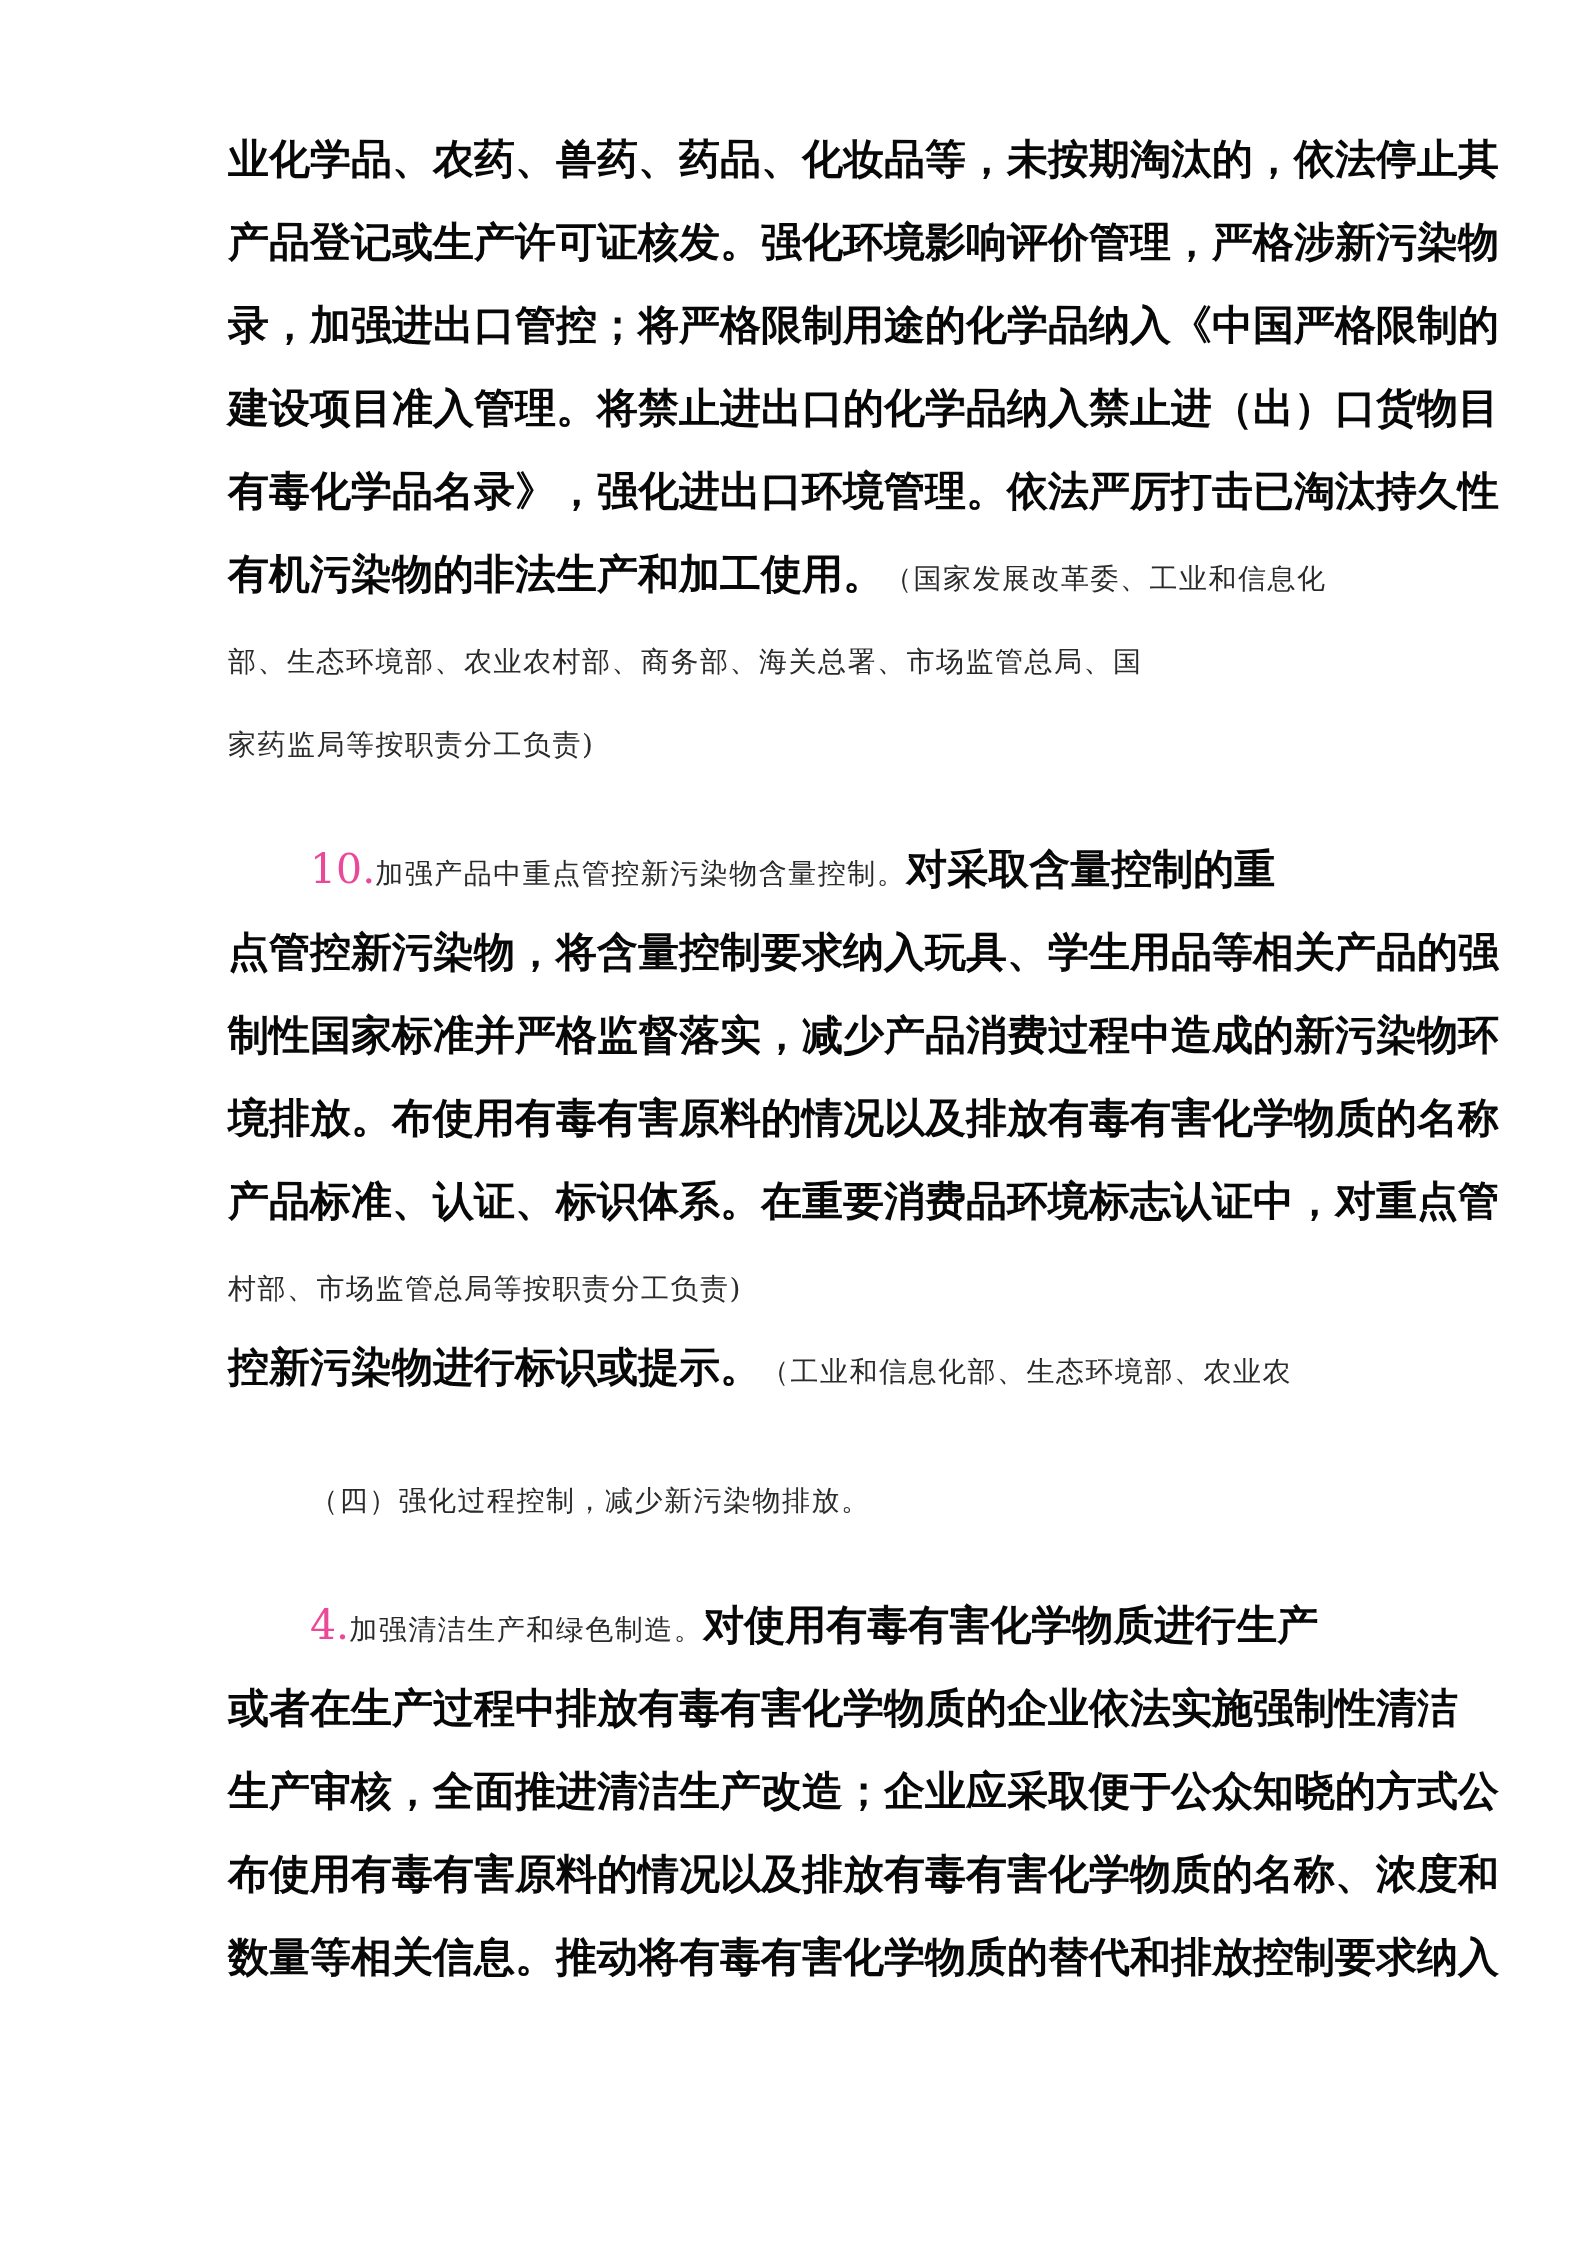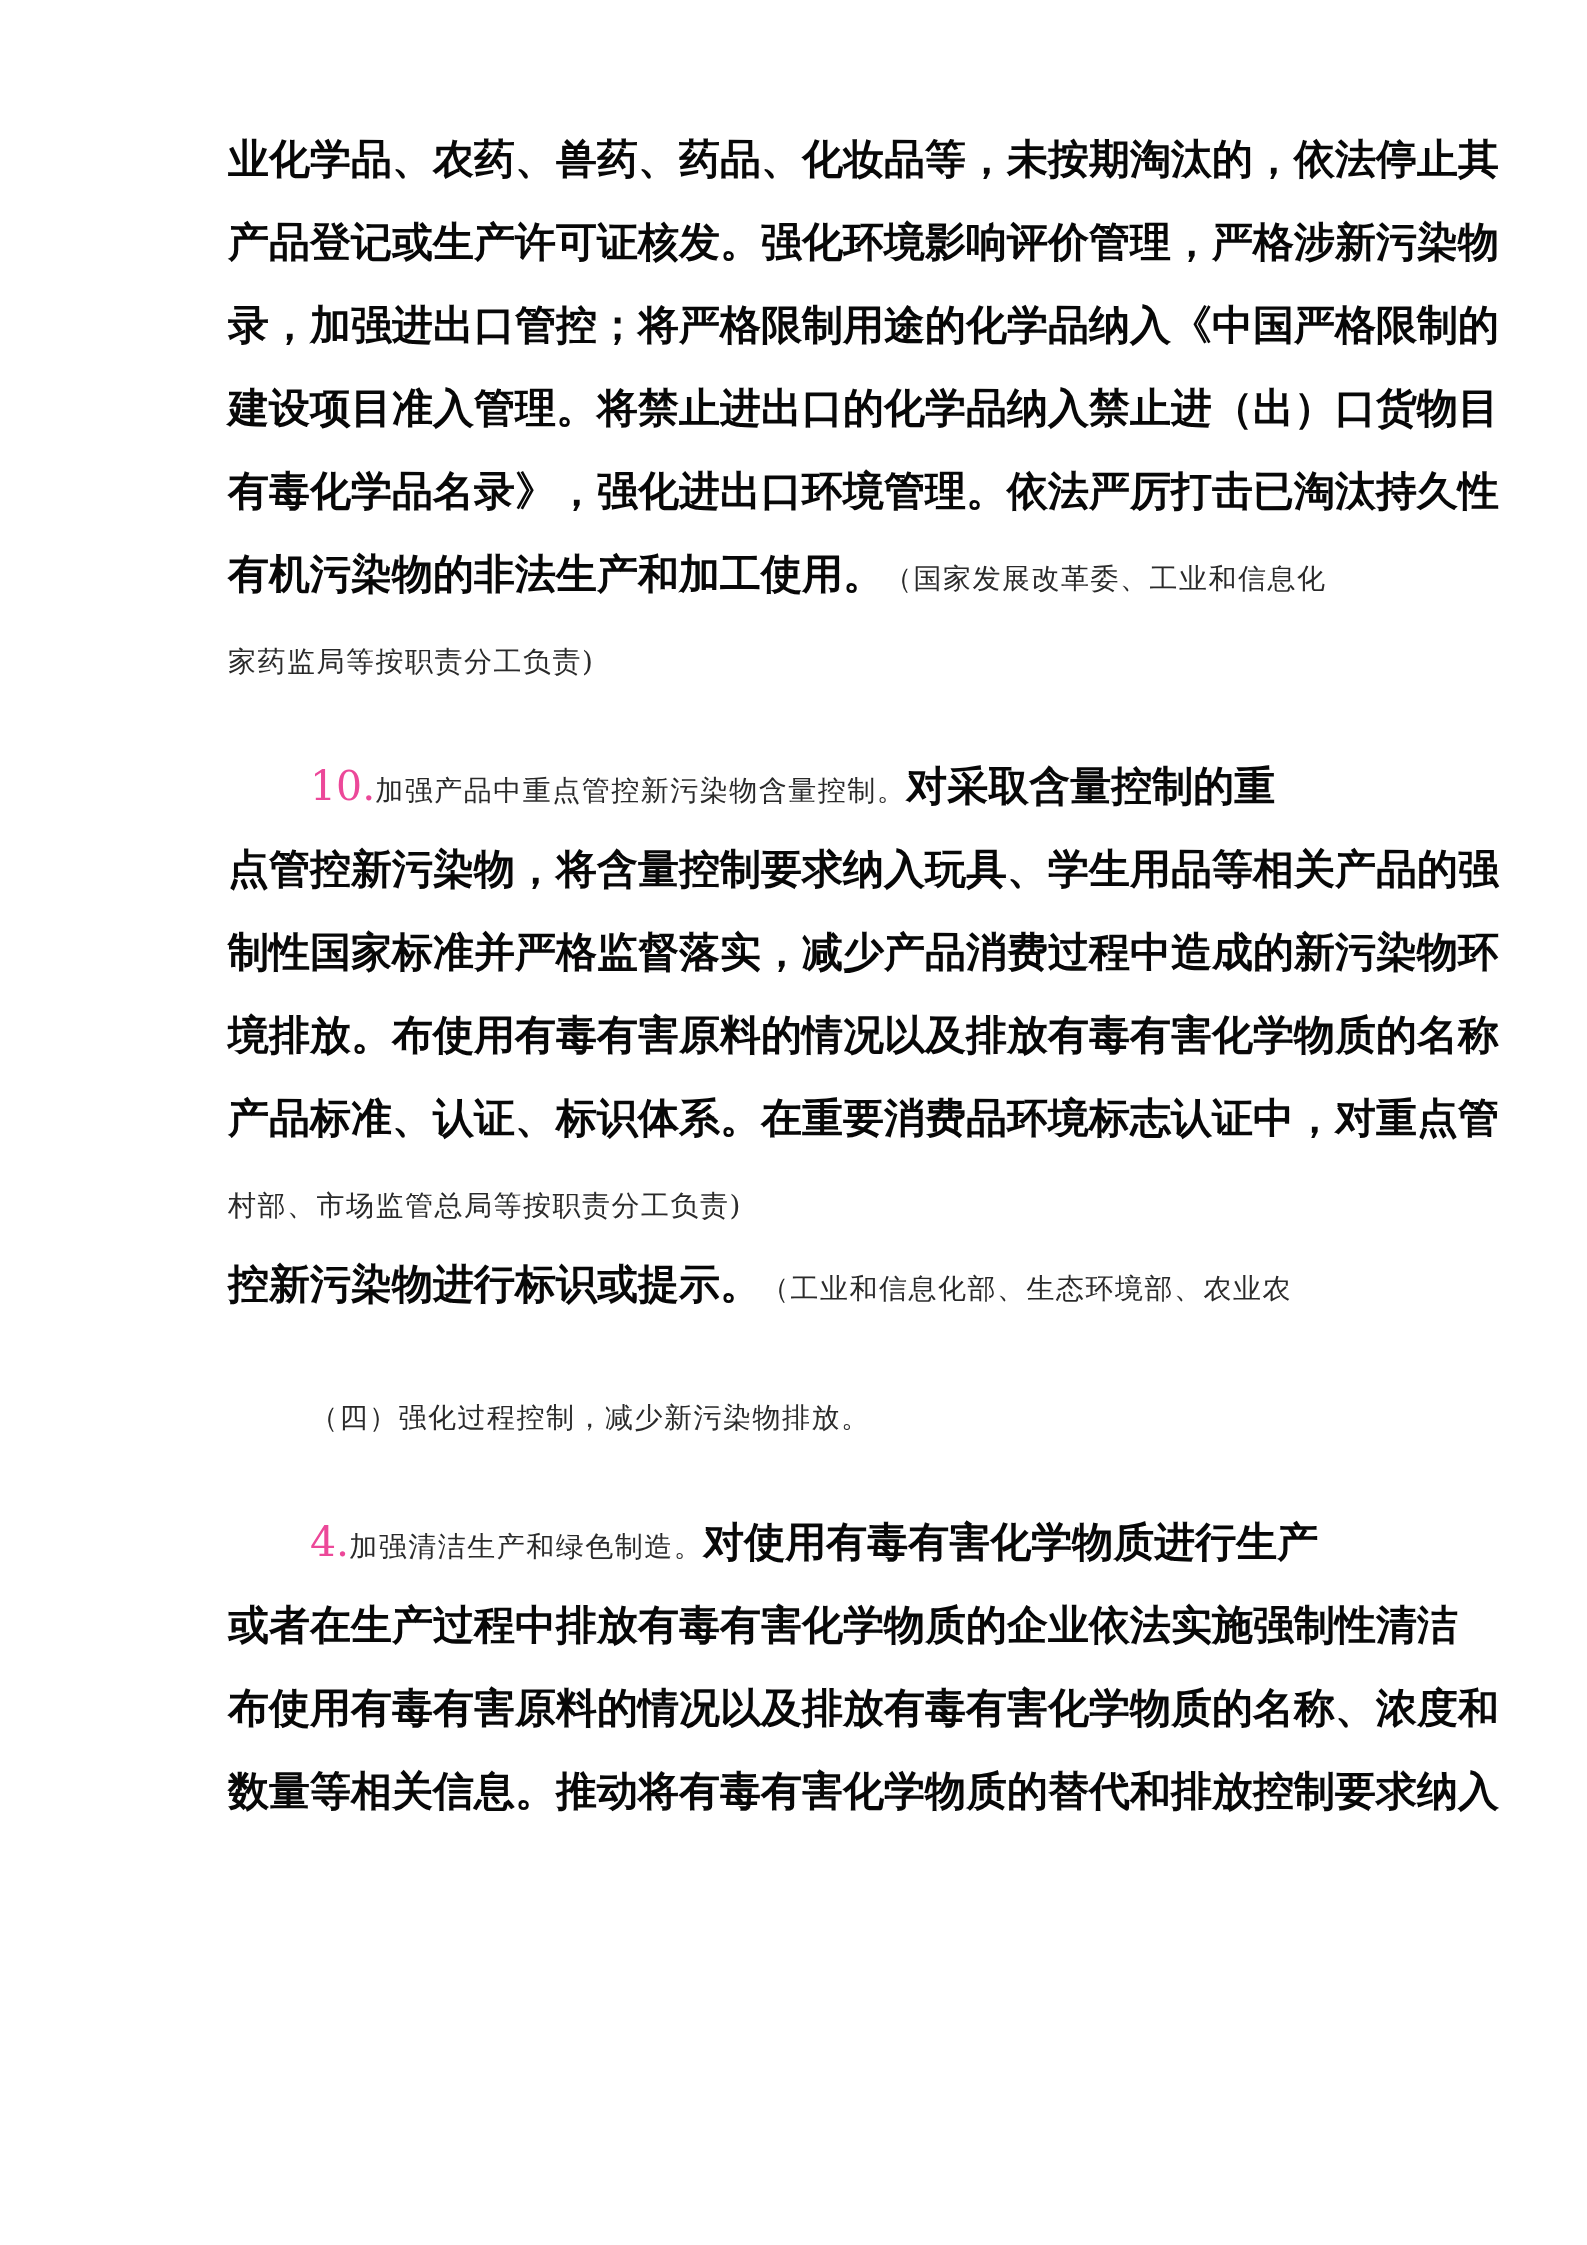--- a/index.html
+++ b/index.html
@@ -66,37 +66,39 @@
 
 <div class="page">
   <div class="doc-body" id="doc-body" style="top: 118px;">
       <div class="block">
         <div class="line"><span class="run-hei">业化学品、农药、兽药、药品、化妆品等，未按期淘汰的，依法停止其</span></div>
         <div class="line"><span class="run-hei">产品登记或生产许可证核发。强化环境影响评价管理，严格涉新污染物</span></div>
         <div class="line"><span class="run-hei">录，加强进出口管控；将严格限制用途的化学品纳入《中国严格限制的</span></div>
         <div class="line"><span class="run-hei">建设项目准入管理。将禁止进出口的化学品纳入禁止进（出）口货物目</span></div>
         <div class="line"><span class="run-hei">有毒化学品名录》，强化进出口环境管理。依法严厉打击已淘汰持久性</span></div>
         <div class="line"><span class="run-hei">有机污染物的非法生产和加工使用。</span><span class="run-kai">（国家发展改革委、工业和信息化</span></div>
+        <div class="line"><span class="run-kai">部、生态环境部、农业农村部、商务部、海关总署、市场监管总局、国</span></div>
         <div class="line"><span class="run-kai">家药监局等按职责分工负责)</span></div>
       </div>
       <div class="para-gap"></div>
       <div class="block">
         <div class="line"><span class="indent"></span><span class="run-kai-num">10.</span><span class="run-kai">加强产品中重点管控新污染物含量控制。</span><span class="run-hei">对采取含量控制的重</span></div>
         <div class="line"><span class="run-hei">点管控新污染物，将含量控制要求纳入玩具、学生用品等相关产品的强</span></div>
         <div class="line"><span class="run-hei">制性国家标准并严格监督落实，减少产品消费过程中造成的新污染物环</span></div>
         <div class="line"><span class="run-hei">境排放。布使用有毒有害原料的情况以及排放有毒有害化学物质的名称</span></div>
         <div class="line"><span class="run-hei">产品标准、认证、标识体系。在重要消费品环境标志认证中，对重点管</span></div>
         <div class="line"><span class="run-kai">村部、市场监管总局等按职责分工负责)</span></div>
         <div class="line"><span class="run-hei">控新污染物进行标识或提示。</span><span class="run-kai">（工业和信息化部、生态环境部、农业农</span></div>
       </div>
       <div class="para-gap"></div>
       <div class="block">
         <div class="line"><span class="indent"></span><span class="run-kai">（四）强化过程控制，减少新污染物排放。</span></div>
       </div>
       <div class="para-gap"></div>
       <div class="block">
         <div class="line"><span class="indent"></span><span class="run-kai-num">4.</span><span class="run-kai">加强清洁生产和绿色制造。</span><span class="run-hei">对使用有毒有害化学物质进行生产</span></div>
         <div class="line"><span class="run-hei">或者在生产过程中排放有毒有害化学物质的企业依法实施强制性清洁</span></div>
+        <div class="line"><span class="run-hei">生产审核，全面推进清洁生产改造；企业应采取便于公众知晓的方式公</span></div>
         <div class="line"><span class="run-hei">布使用有毒有害原料的情况以及排放有毒有害化学物质的名称、浓度和</span></div>
         <div class="line"><span class="run-hei">数量等相关信息。推动将有毒有害化学物质的替代和排放控制要求纳入</span></div>
       </div>
     </div>
 </div>
 
 </body></html>

